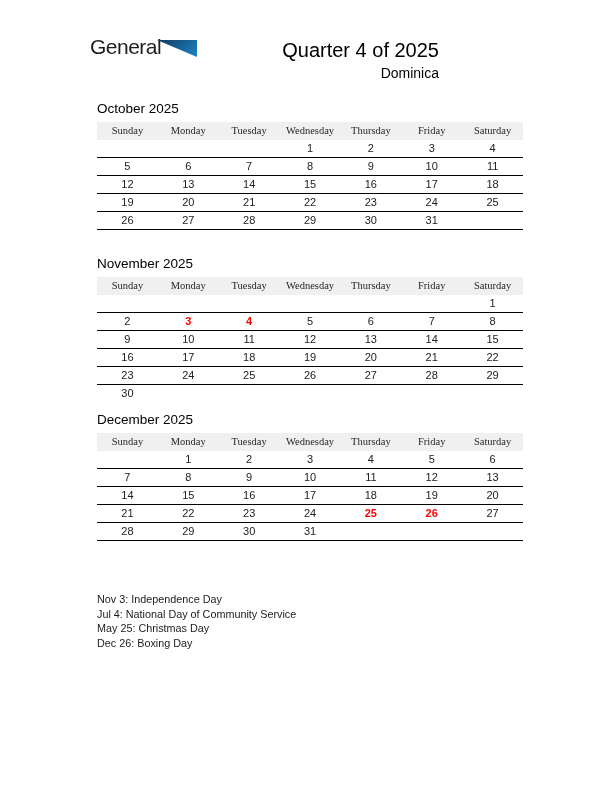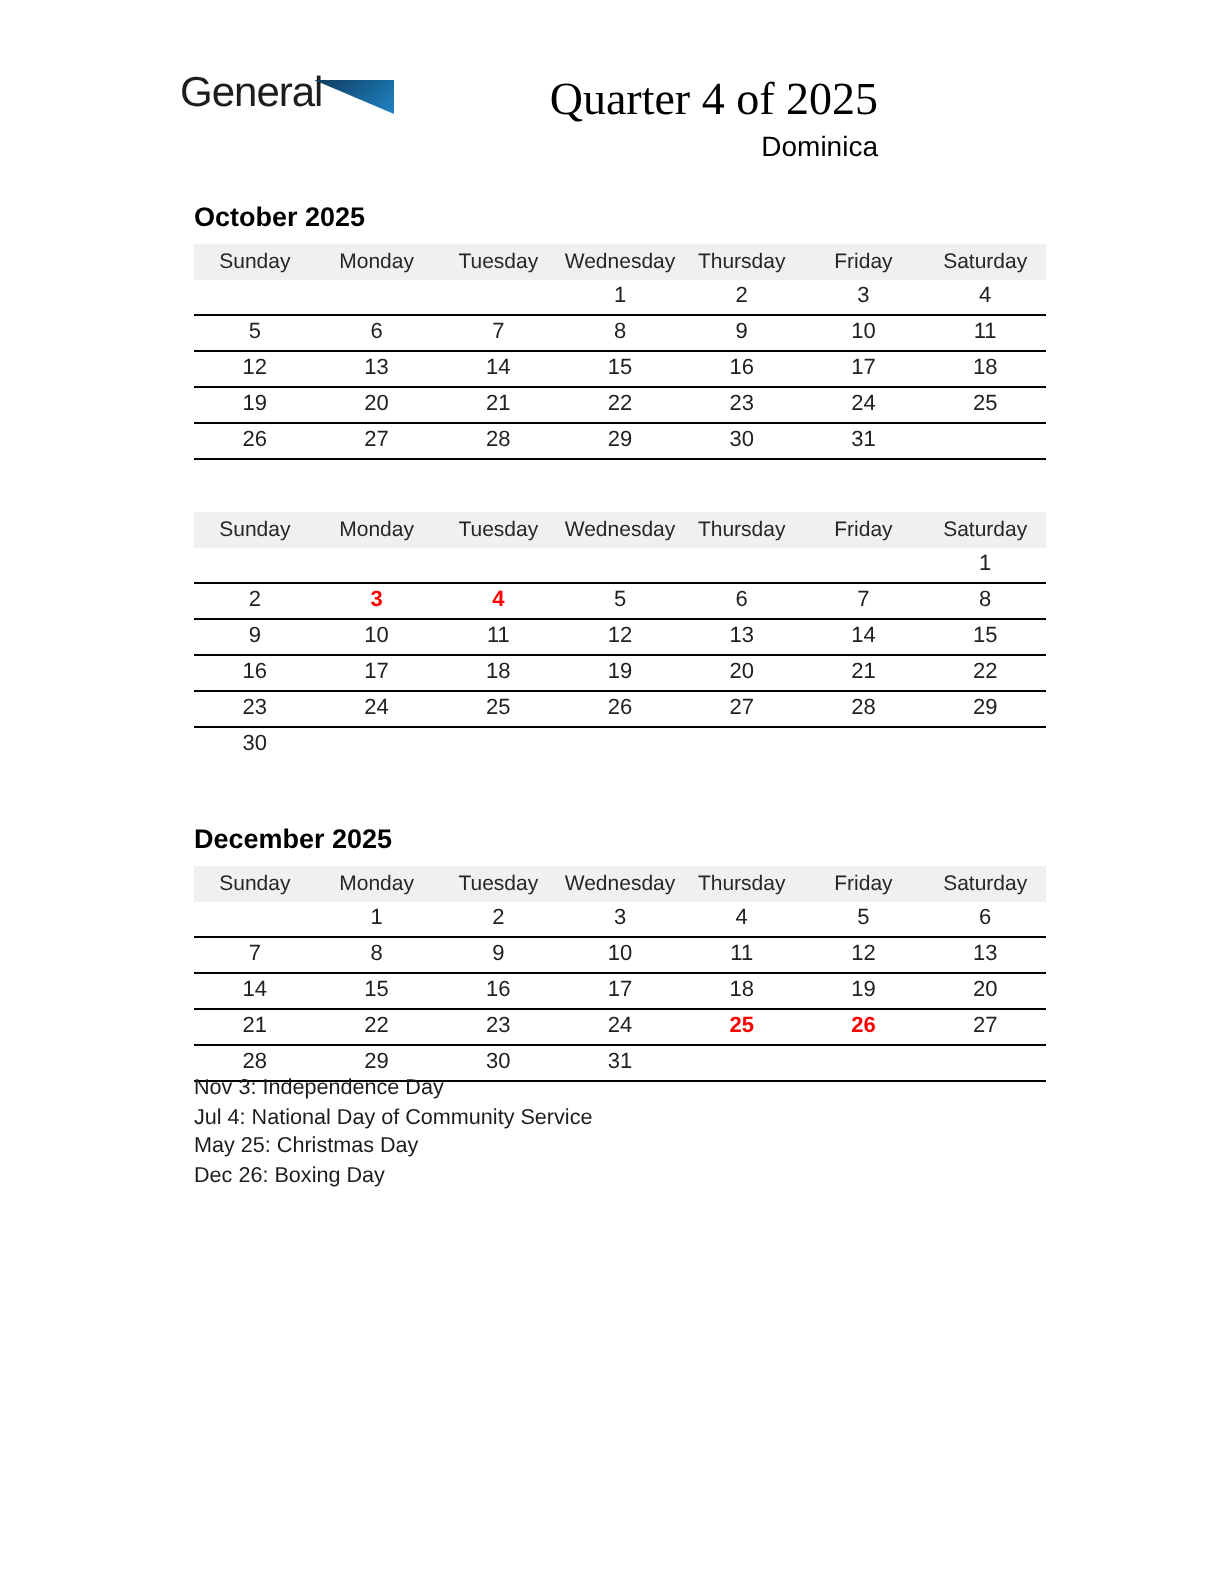--- a/index.html
+++ b/index.html
@@ -29,42 +29,42 @@
     position:absolute;left:67px;top:4px;width:40px;height:17px;
     background:linear-gradient(135deg,var(--tri-dark) 0%,var(--tri-light) 100%);
     clip-path:polygon(0 0,100% 0,100% 100%);
   }
   .logo-blue{
     position:absolute;left:0;top:21px;width:107px;text-align:right;
     font-size:21px;line-height:22px;color:var(--accent-blue);letter-spacing:-0.5px;
   }
   
   .title-block{position:absolute;right:97px;top:38px;text-align:right;}
-  .page-title{font-size:23px;line-height:24px;color:#000000;font-weight:400;font-family:Liberation Serif, serif;}
+  .page-title{font-size:20px;line-height:24px;color:#000000;font-weight:400;}
   .page-subtitle{font-size:14px;line-height:18px;color:#000000;margin-top:2px;}
   
   .month{position:absolute;left:97px;width:426px;}
   .month-title{
-    font-size:13.5px;font-weight:bold;color:#000000;
+    font-size:13.5px;font-weight:normal;color:#000000;
     line-height:16px;margin-bottom:5px;
   }
   .weekday-row{display:flex;height:18px;background:var(--header-bg);}
   .wd-cell{
-    flex:1;text-align:center;font-size:10.5px;line-height:18px;color:#262626;
+    flex:1;text-align:center;font-size:10.5px;line-height:18px;color:#262626;font-family:Liberation Serif, serif;
   }
   .week-row{
     display:flex;height:18px;border-bottom:1px solid var(--line-black);
   }
   .week-row.no-border{border-bottom:none;}
   .day-cell{
     flex:1;text-align:center;font-size:11px;line-height:17px;color:#212121;
   }
   .day-cell.holiday{color:var(--holiday-red);font-weight:bold;}
   
-  .holidays{position:absolute;left:97px;top:537px;}
+  .holidays{position:absolute;left:97px;top:592px;}
   .holiday-line{font-size:10.8px;line-height:14.5px;color:#1c1c1c;}
 </style>
 </head>
 <body>
 
 <div class="page">
 
   <div class="logo">
     <span class="logo-general">General</span>
     <span class="logo-triangle"></span>
@@ -129,20 +129,21 @@
           <div class="day-cell">28</div>
           <div class="day-cell">29</div>
           <div class="day-cell">30</div>
           <div class="day-cell">31</div>
           <div class="day-cell"></div>
         </div>
       </div>
   </section>
 
   <section class="month" style="top:256px">
+    <h2 class="month-title">November 2025</h2>
     <div class="weekday-row">
         <div class="wd-cell">Sunday</div>
         <div class="wd-cell">Monday</div>
         <div class="wd-cell">Tuesday</div>
         <div class="wd-cell">Wednesday</div>
         <div class="wd-cell">Thursday</div>
         <div class="wd-cell">Friday</div>
         <div class="wd-cell">Saturday</div>
       </div>
     <div class="month-body">

